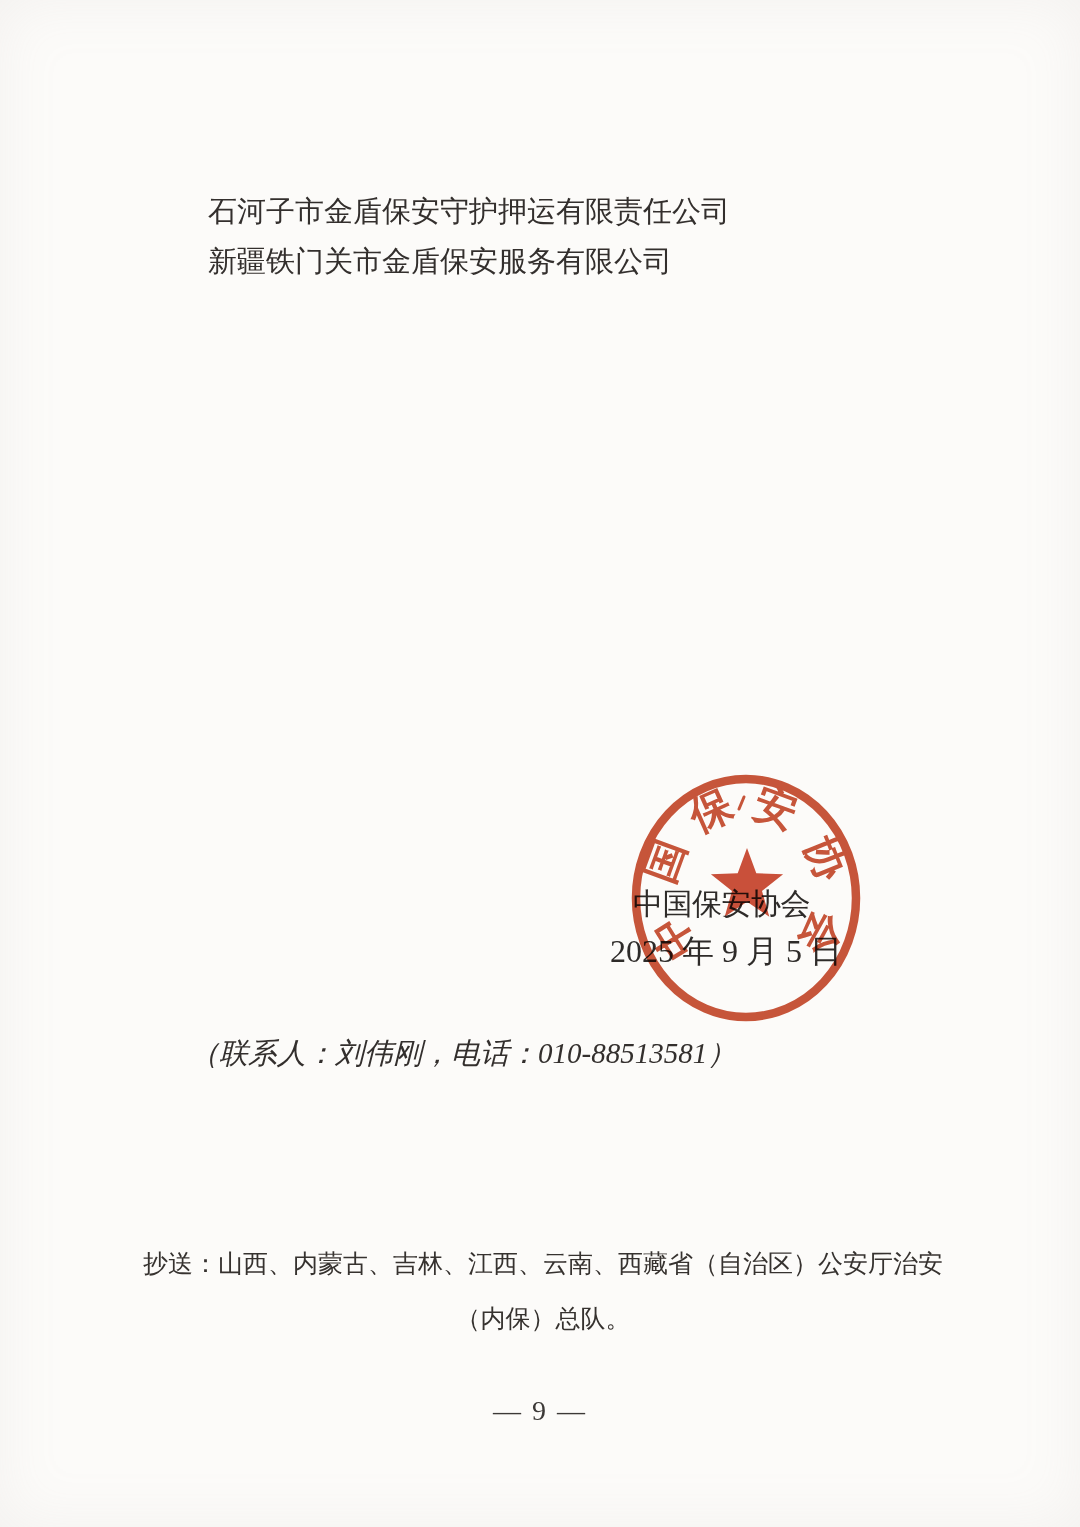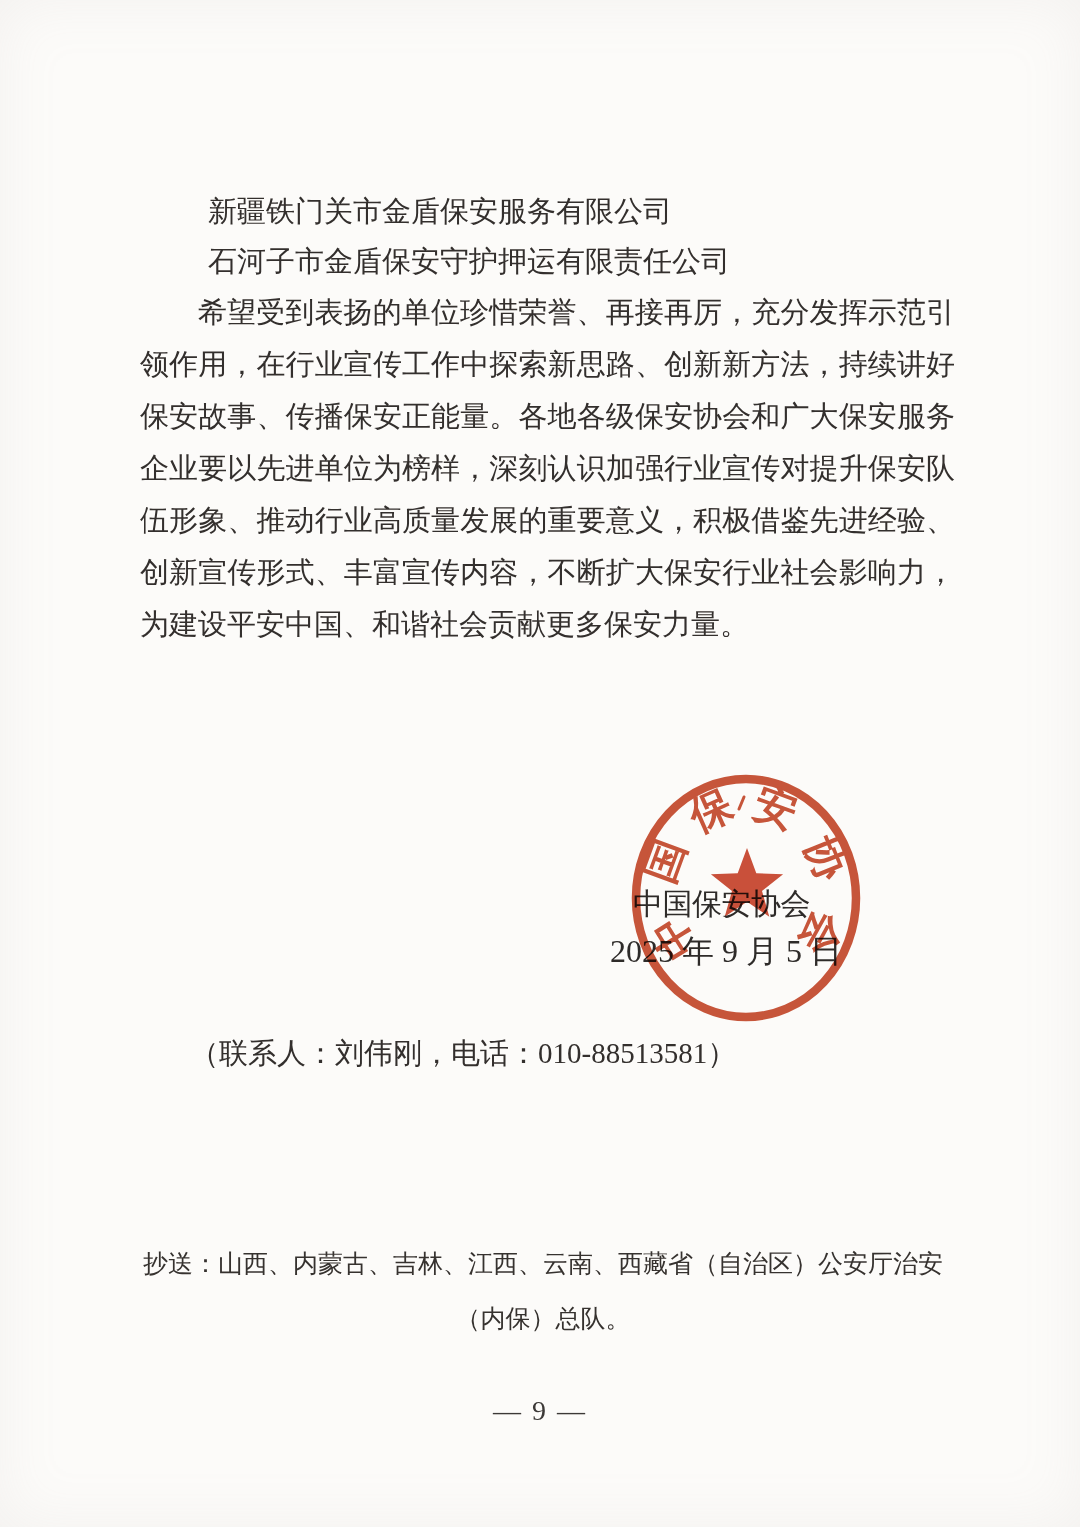--- a/index.html
+++ b/index.html
@@ -69,20 +69,21 @@
   .seal text {
     font-family: "Liberation Serif", "DejaVu Serif", serif;
     font-weight: bold;
   }
   .contact {
     position: absolute;
     left: 190px;
     top: 1034px;
     font-size: 29px;
     white-space: nowrap;
+    font-style: italic;
   }
   .cc {
     position: absolute;
     left: 134px;
     top: 1236px;
     width: 818px;
     font-size: 25px;
     line-height: 55px;
     text-align: center;
     color: #36322f;
@@ -97,25 +98,24 @@
     color: #3c3937;
     letter-spacing: 2px;
   }
 </style>
 </head>
 <body>
 
 <div class="page">
 
   <div class="recipients">
+    <div class="recipient">石河子市金盾保安守护押运有限责任公司</div>
     <div class="recipient">新疆铁门关市金盾保安服务有限公司</div>
-    <div class="recipient">石河子市金盾保安守护押运有限责任公司</div>
   </div>
 
-  <div class="paragraph">希望受到表扬的单位珍惜荣誉、再接再厉，充分发挥示范引领作用，在行业宣传工作中探索新思路、创新新方法，持续讲好保安故事、传播保安正能量。各地各级保安协会和广大保安服务企业要以先进单位为榜样，深刻认识加强行业宣传对提升保安队伍形象、推动行业高质量发展的重要意义，积极借鉴先进经验、创新宣传形式、丰富宣传内容，不断扩大保安行业社会影响力，为建设平安中国、和谐社会贡献更多保安力量。</div>
 
   <div class="issuer">中国保安协会</div>
   <div class="date">2025 年 9 月 5 日</div>
 
   <svg class="seal" viewBox="0 0 260 270" xmlns="http://www.w3.org/2000/svg">
     <ellipse cx="130" cy="135" rx="110" ry="119" fill="none" stroke-width="8.5" stroke="#c5492c"></ellipse>
     <polygon points="131,85 140.3,110.2 167.1,111.3 146.0,127.9 153.3,153.7 131,138.8 108.7,153.7 116.0,127.9 94.9,111.3 121.7,110.2" fill="#c8442c"></polygon>
     <path d="M128 34 L123 46" stroke-width="3" fill="none" stroke-linecap="round" stroke="#c5492c"></path>
     <g font-size="42" text-anchor="middle" dominant-baseline="central" fill="#c5492c">
       <text transform="translate(57.1,174.6) rotate(-122)">中</text>

